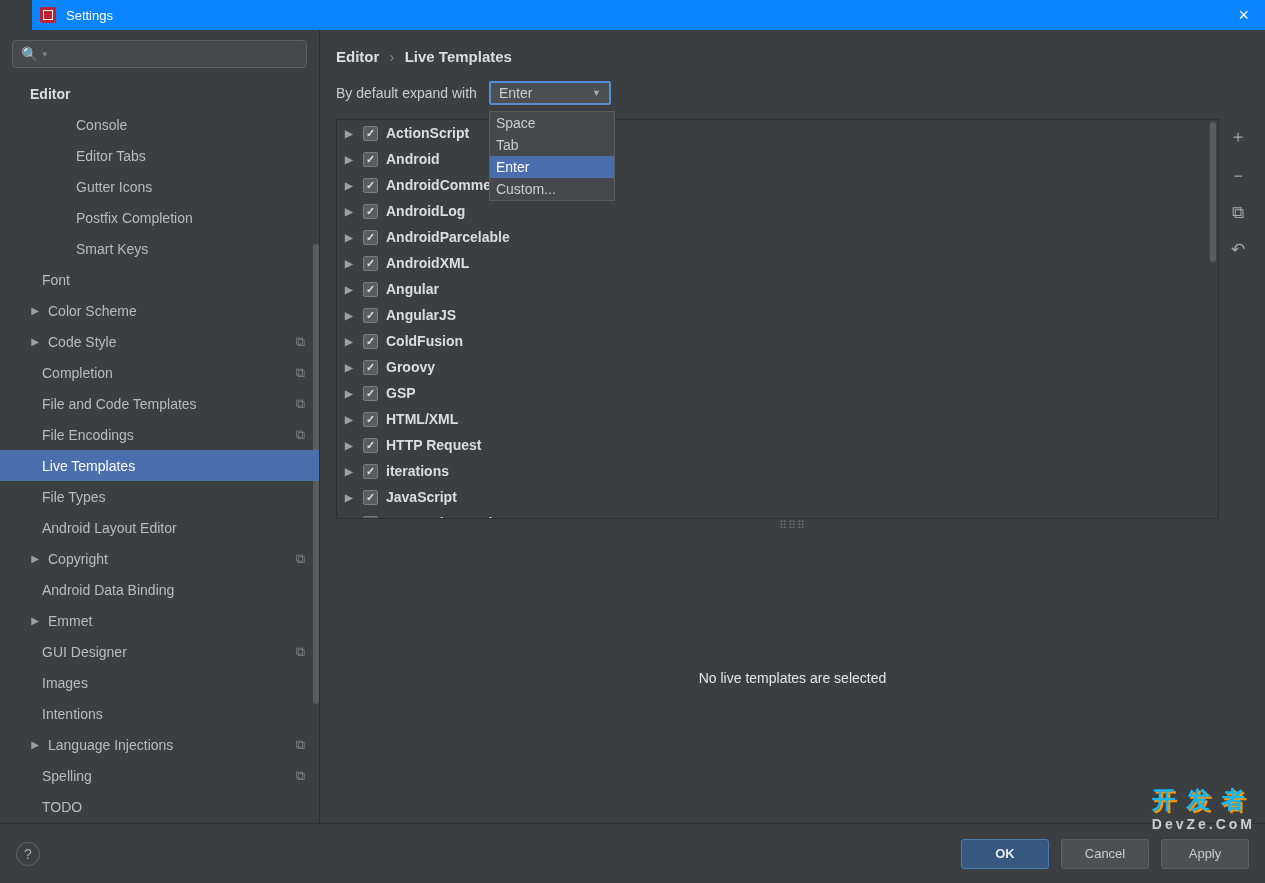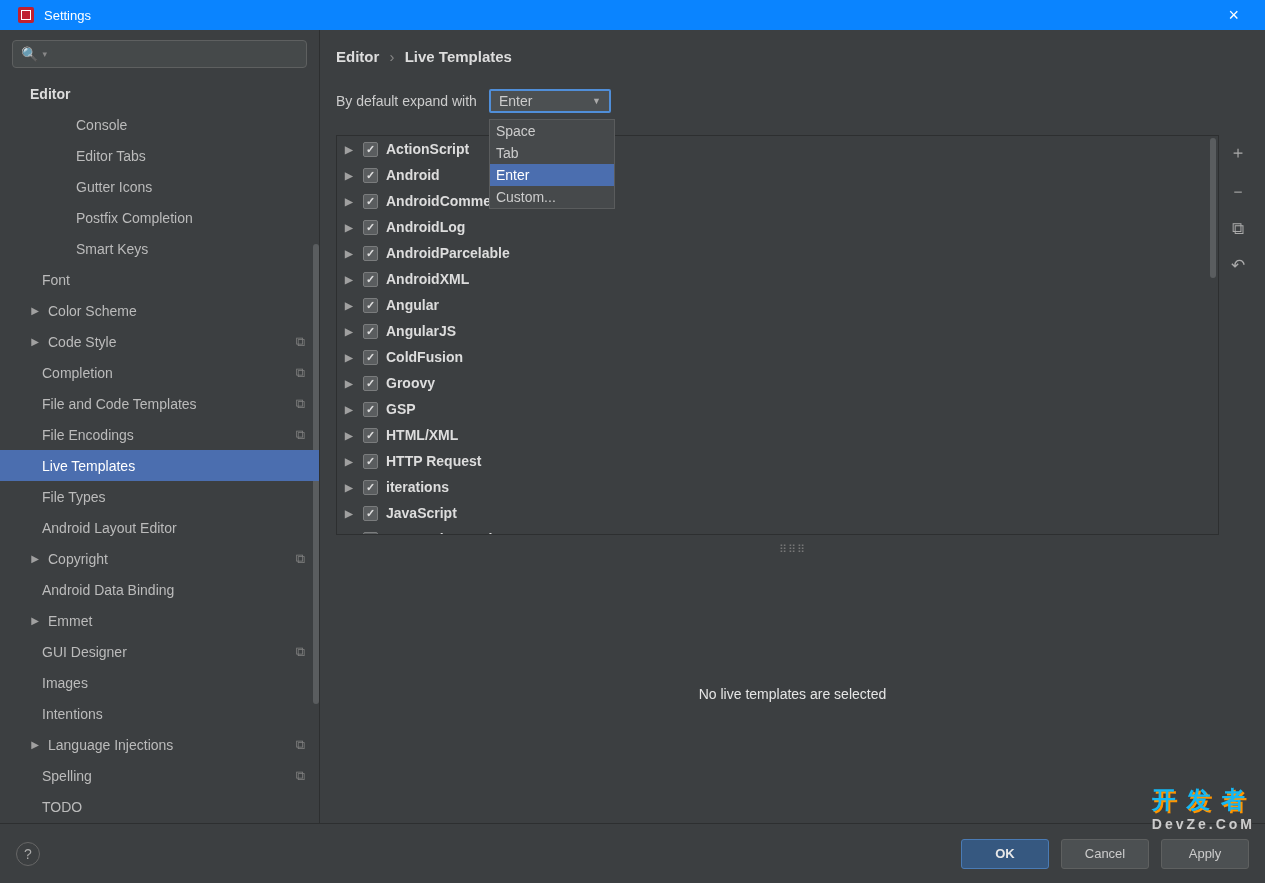--- a/index.html
+++ b/index.html
@@ -1,28 +1,28 @@
 <!DOCTYPE html>
 <html><head>
 <meta charset="utf-8">
 <style>
 * { box-sizing: border-box; margin: 0; padding: 0; font-family: "Segoe UI", Arial, sans-serif; }
 body { background: #3c3f41; color: #bbbbbb; width: 1265px; height: 883px; overflow: hidden; position: relative; }
 
 
-.titlebar { background: #0a84ff; height: 30px; display: flex; align-items: center; padding: 0 18px; color: #fff; }
+.titlebar { background: #0a84ff; height: 30px; display: flex; align-items: center; padding: 0 8px; color: #fff; margin-left: 32px; }
 .titlebar .app-icon { width: 16px; height: 16px; background: #c02030; margin-right: 10px; display: inline-block; border-radius: 2px; position: relative; }
 .titlebar .app-icon::after { content: ""; position: absolute; inset: 3px; border: 1px solid #fff; }
 .titlebar .title { font-size: 13px; }
 .titlebar .close { margin-left: auto; font-size: 18px; cursor: pointer; padding: 0 8px; }
 
 
 .body-wrap { display: flex; height: 793px; }
 .sidebar { width: 320px; background: #3c3f41; border-right: 1px solid #2d2f30; display: flex; flex-direction: column; }
-.main { flex: 1; background: #3c3f41; display: flex; flex-direction: column; position: relative; gap: 8px; }
+.main { flex: 1; background: #3c3f41; display: flex; flex-direction: column; position: relative; }
 
 
 .search-row { padding: 10px 12px 6px; }
 .search { background: #45494a; border: 1px solid #5e6060; border-radius: 4px; height: 28px; display: flex; align-items: center; padding: 0 8px; color: #888; }
 .search .mag { font-size: 14px; margin-right: 4px; }
 .search .chev { font-size: 9px; }
 
 
 .tree { flex: 1; overflow-y: auto; padding-top: 4px; position: relative; }
 .tree-scroll-ind { position: absolute; right: 0; top: 170px; width: 6px; height: 460px; background: #5a5d5f; border-radius: 3px; }

